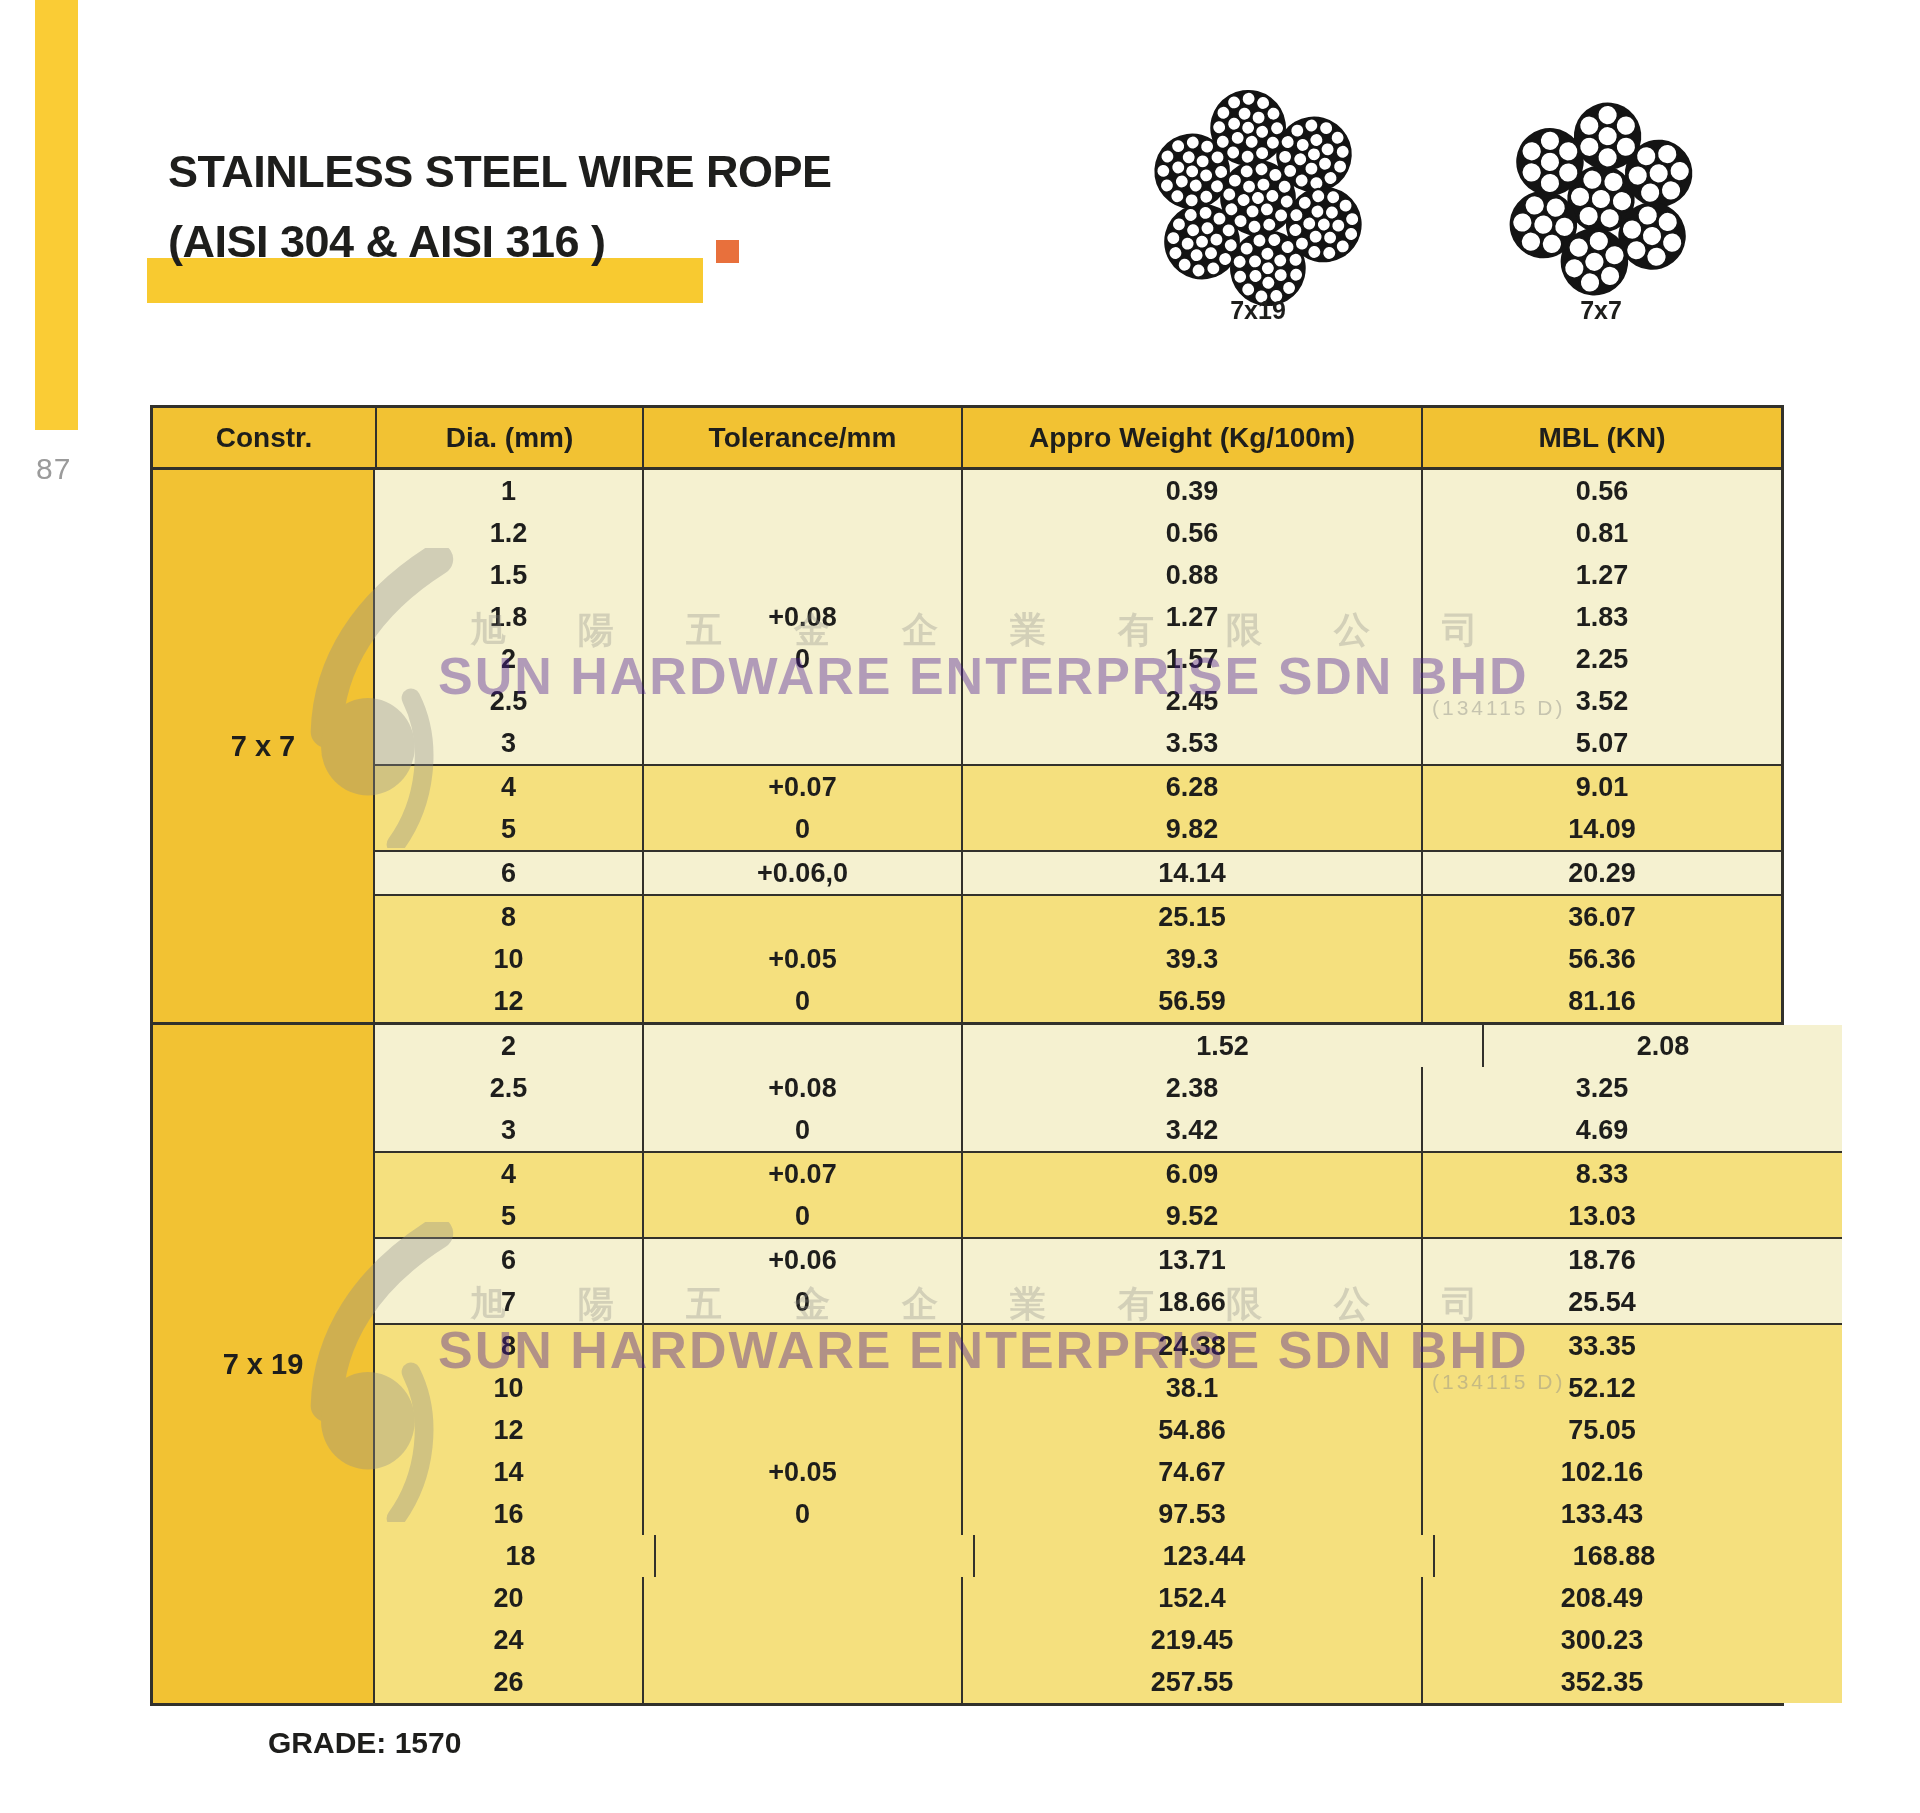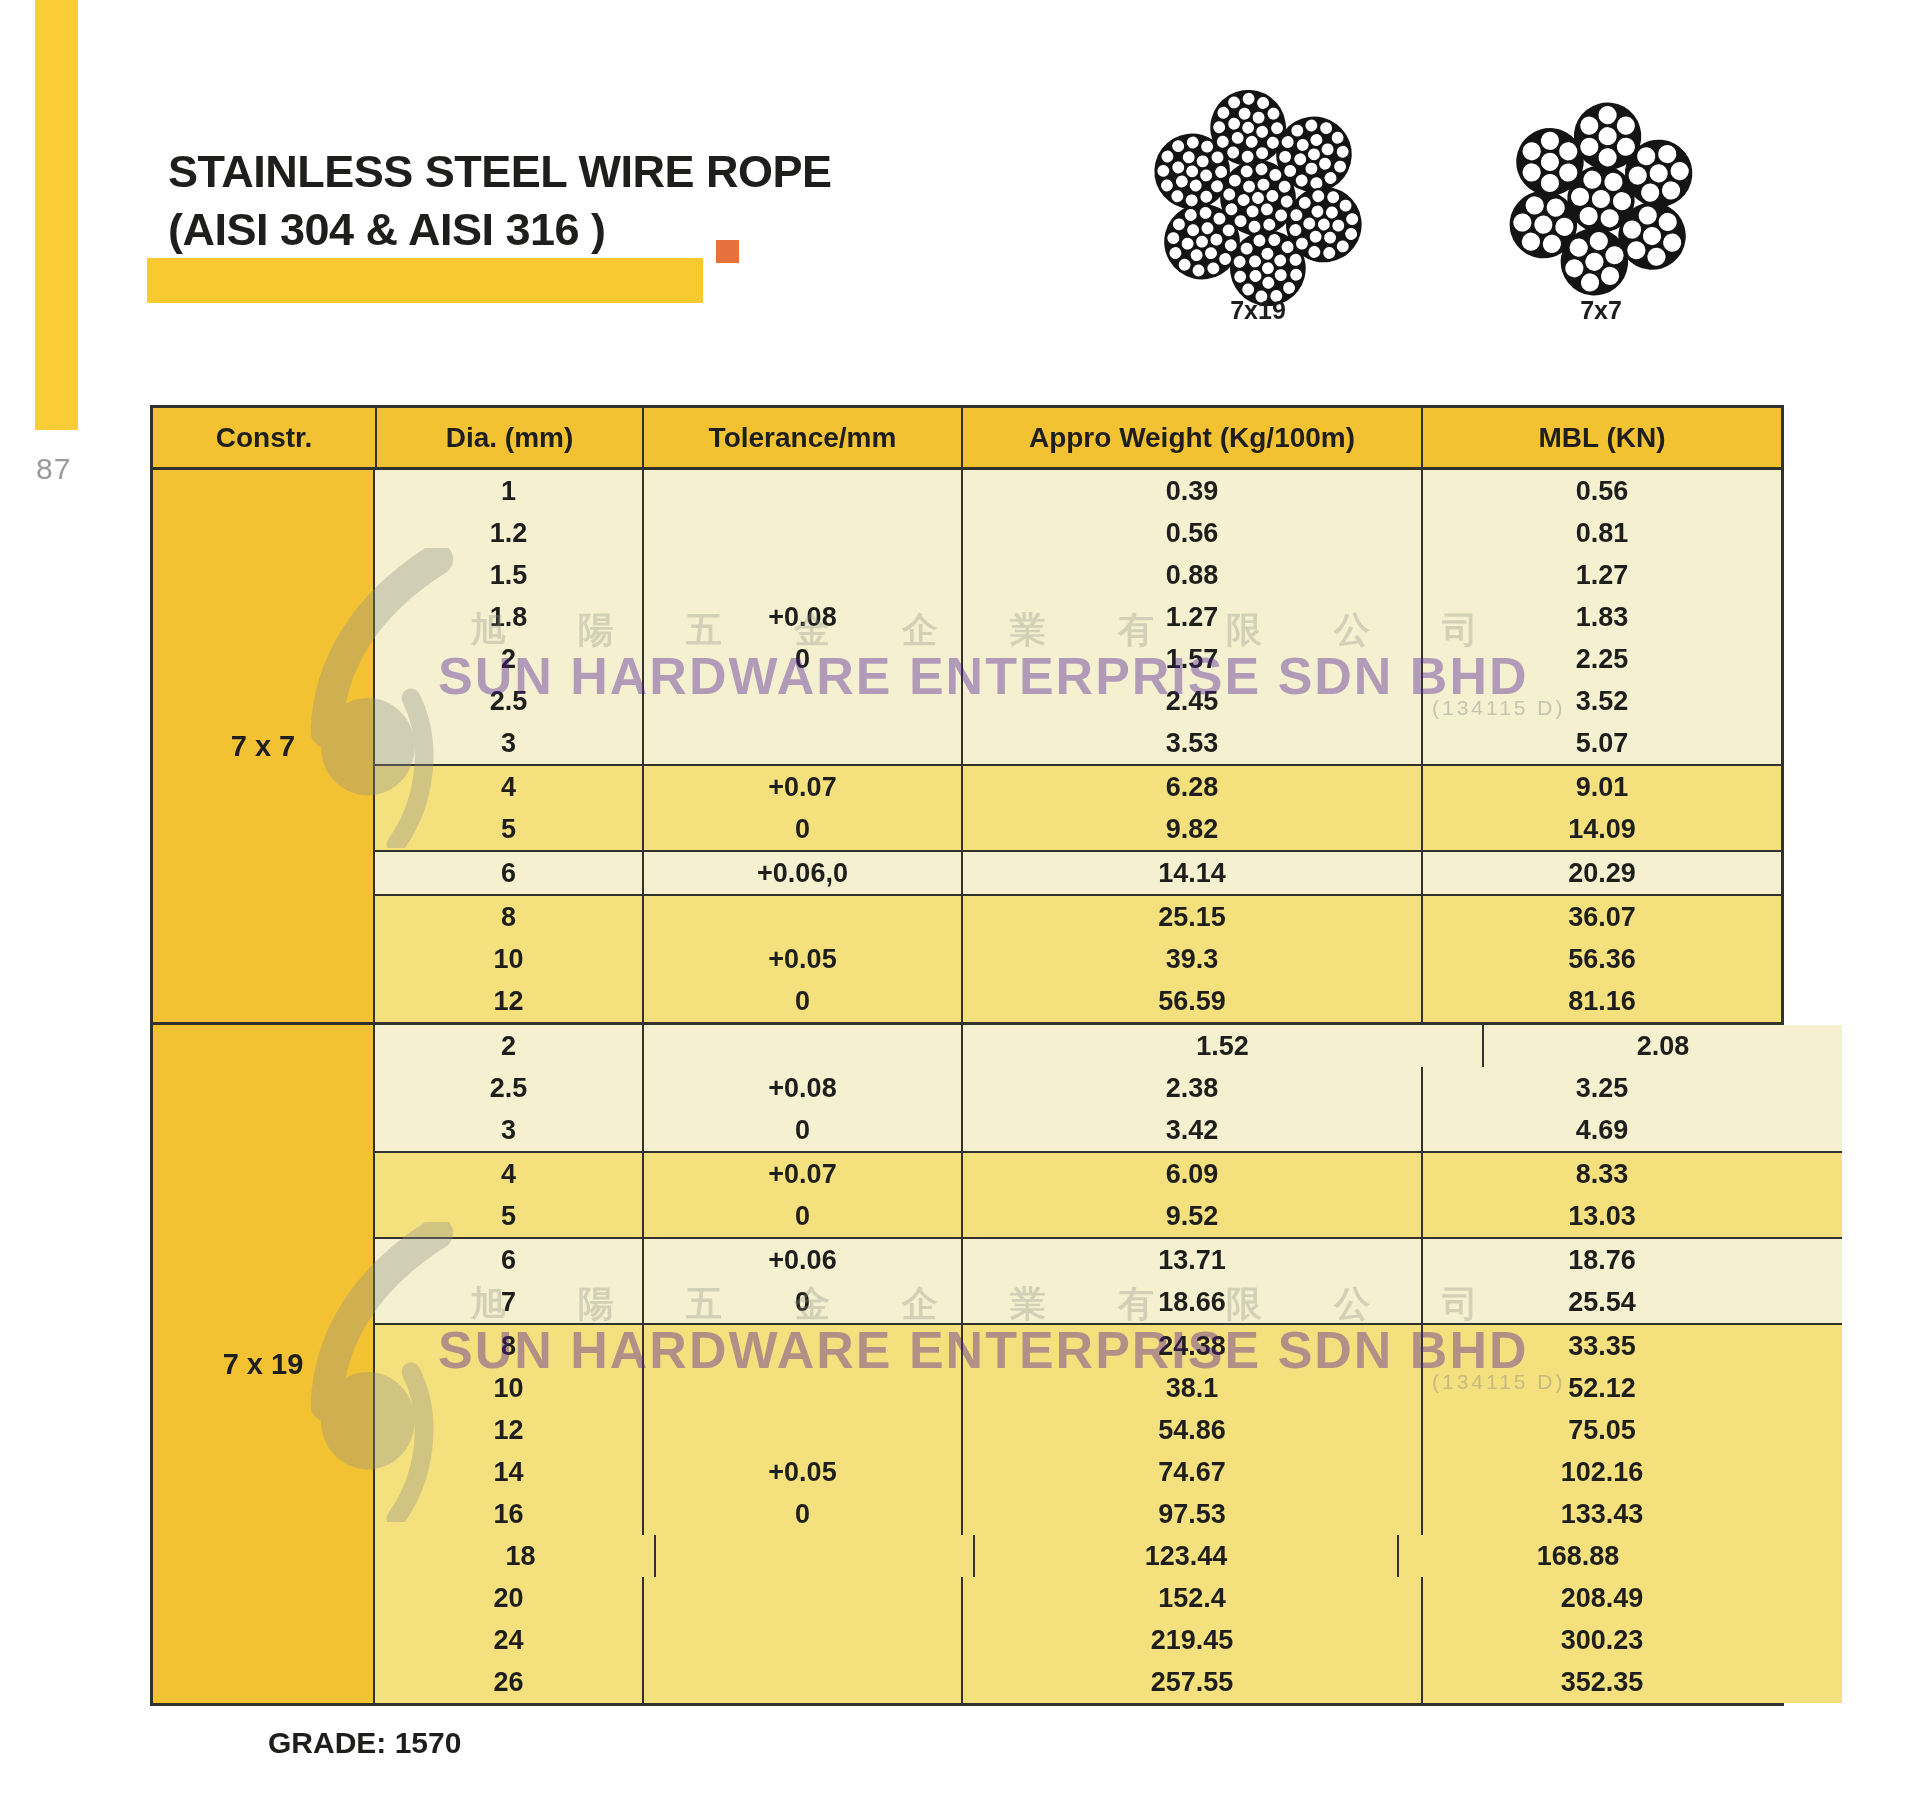--- a/index.html
+++ b/index.html
@@ -5,21 +5,21 @@
   html,body{margin:0;padding:0}
   body{
     width:1920px;height:1813px;position:relative;background:#ffffff;
     font-family:"Liberation Sans",sans-serif;overflow:hidden;color:#1e1e1c;
   }
   
   .accent-bar{position:absolute;left:35px;top:0;width:43px;height:430px;background:#FACC35}
   .page-num{position:absolute;left:36px;top:452px;font-size:30px;color:#9b9b9b;letter-spacing:1px}
   
   .title-line1{position:absolute;left:168px;top:146px;font-size:45px;font-weight:bold;letter-spacing:-0.5px;z-index:2;white-space:nowrap}
-  .title-line2{position:absolute;left:168px;top:204px;font-size:45px;font-weight:bold;letter-spacing:-0.5px;z-index:2;white-space:nowrap}
+  .title-line2{position:absolute;left:168px;top:216px;font-size:45px;font-weight:bold;letter-spacing:-0.5px;z-index:2;white-space:nowrap}
   .title-bar{position:absolute;left:147px;top:258px;width:556px;height:45px;background:#F8CA30;z-index:1}
   .title-square{position:absolute;left:716px;top:240px;width:23px;height:23px;background:#E8703C;z-index:2}
   
   .rope{position:absolute}
   #rope1{left:1148px;top:88px;width:220px;height:220px}
   #rope2{left:1500px;top:98px;width:202px;height:202px}
   .rope-label{position:absolute;top:296px;font-size:25px;font-weight:bold;text-align:center;width:220px}
   #rope1-label{left:1148px}
   #rope2-label{left:1491px}
   
@@ -447,21 +447,21 @@
             </div>
             <div class="row">
               <div class="cell" style="width: 267px;">16</div>
               <div class="cell" style="width: 319px;">0</div>
               <div class="cell" style="width: 460px;">97.53</div>
               <div class="cell" style="width: 360px;">133.43</div>
             </div>
             <div class="row">
               <div class="cell" style="width: 267px; margin-left: 12px;">18</div>
               <div class="cell" style="width: 319px;"></div>
-              <div class="cell" style="width: 424px;">123.44</div>
+              <div class="cell" style="width: 460px;">123.44</div>
               <div class="cell" style="width: 360px;">168.88</div>
             </div>
             <div class="row">
               <div class="cell" style="width: 267px;">20</div>
               <div class="cell" style="width: 319px;"></div>
               <div class="cell" style="width: 460px;">152.4</div>
               <div class="cell" style="width: 360px;">208.49</div>
             </div>
             <div class="row">
               <div class="cell" style="width: 267px;">24</div>

